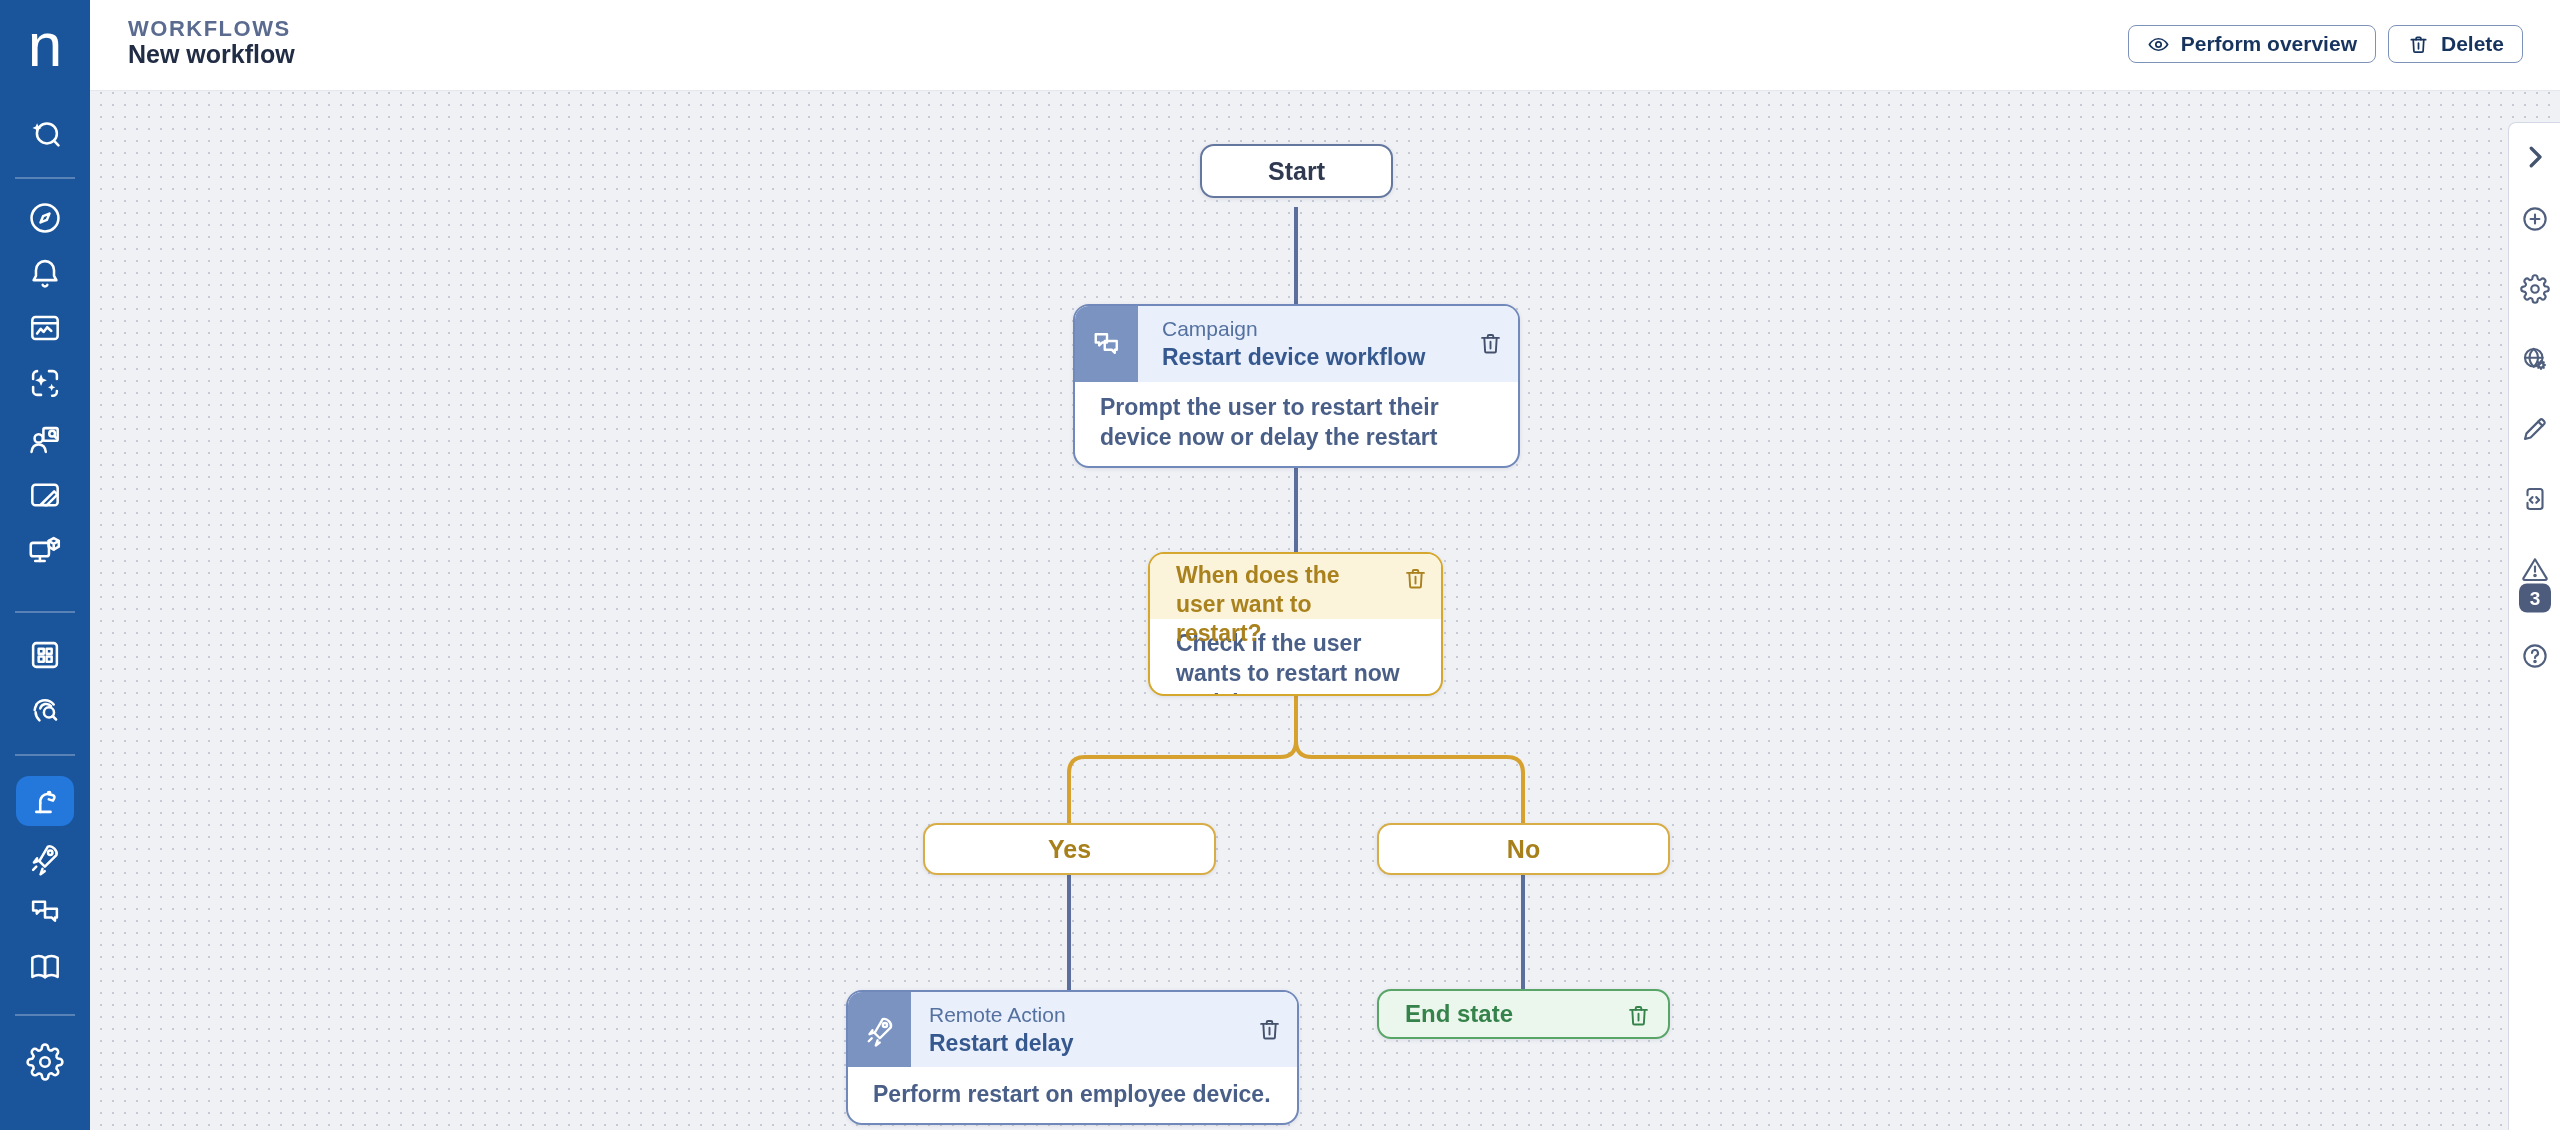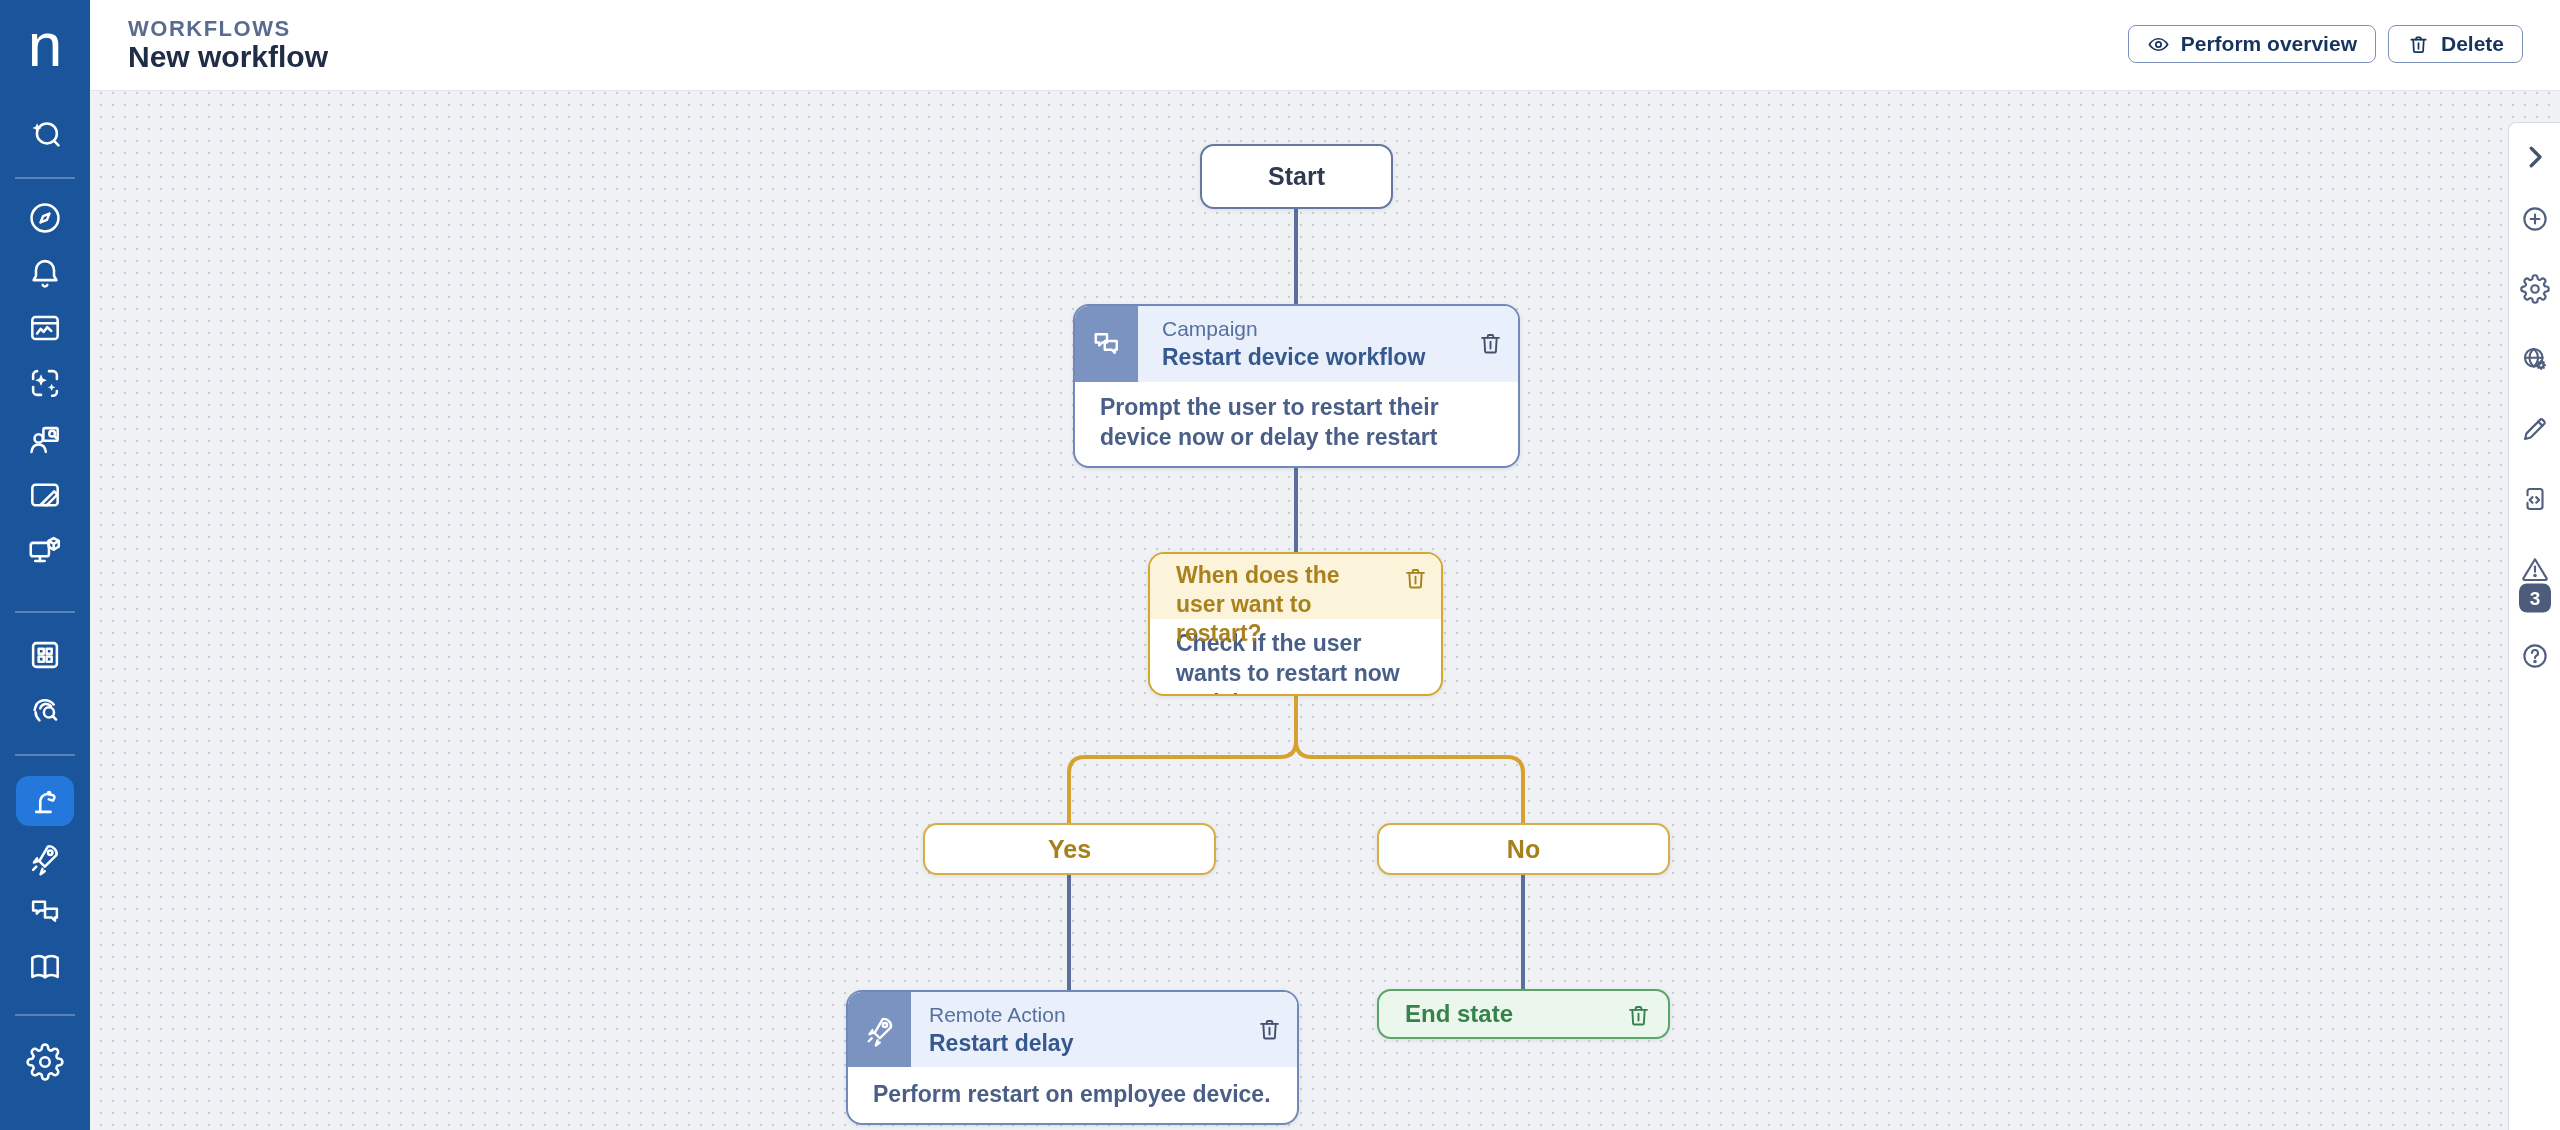--- a/index.html
+++ b/index.html
@@ -11,21 +11,21 @@
   .logo{position:absolute;left:0;top:0;width:90px;height:90px;display:flex;align-items:center;justify-content:center;
         color:#fff;font-size:62px;font-weight:500;line-height:1;cursor:pointer;}
   .snav{position:absolute;left:0;width:90px;display:flex;align-items:center;justify-content:center;color:#fff;}
   .snav svg{width:38px;height:38px;stroke:#fff;fill:none;stroke-width:1.6;stroke-linecap:round;stroke-linejoin:round;}
   .sdiv{position:absolute;left:15px;width:60px;height:2px;background:rgba(255,255,255,.28);}
   .sactive{position:absolute;left:16px;width:58px;height:50px;border-radius:13px;background:#2478dc;}
 
   
   .header{position:absolute;left:90px;top:0;width:2470px;height:90px;background:#fff;border-bottom:1px solid #e4e7ee;z-index:25;}
   .crumb{position:absolute;left:38px;top:16px;font-size:22px;font-weight:bold;letter-spacing:1.5px;color:#5a6b8f;}
-  .ptitle{position:absolute;left:38px;top:40px;font-size:30px;font-weight:bold;color:#212c45;}
+  .ptitle{position:absolute;left:38px;top:40px;font-size:25px;font-weight:bold;color:#212c45;}
   .actions{position:absolute;right:37px;top:25px;display:flex;gap:12px;}
   .btn{display:flex;align-items:center;gap:11px;height:38px;padding:0 18px;border:1.5px solid #7d92ba;border-radius:8px;
        background:#fff;font-size:21px;font-weight:600;color:#17345f;cursor:pointer;}
   .btn svg{width:23px;height:23px;stroke:#17345f;fill:none;stroke-width:1.8;stroke-linecap:round;stroke-linejoin:round;}
 
   
   .canvas{position:absolute;left:90px;top:90px;width:2470px;height:1040px;background:#f0f1f5;
           background-image:radial-gradient(circle,#c6cad7 1.3px,transparent 1.5px);
           background-size:12px 12px;background-position:5px 9px;}
   .edges{position:absolute;left:0;top:0;width:2560px;height:1130px;pointer-events:none;z-index:5;}
@@ -228,21 +228,21 @@
 
   <svg class="edges" viewBox="0 0 2560 1130">
     <path d="M1296 207 V 306" stroke="#5c6f9c" stroke-width="4" fill="none"></path>
     <path d="M1296 466 V 554" stroke="#5c6f9c" stroke-width="4" fill="none"></path>
     <path d="M1296 694 V 741 Q1296 757 1280 757 H1085 Q1069 757 1069 773 V 825" stroke="#d6a12f" stroke-width="4" fill="none"></path>
     <path d="M1296 694 V 741 Q1296 757 1312 757 H1507 Q1523 757 1523 773 V 825" stroke="#d6a12f" stroke-width="4" fill="none"></path>
     <path d="M1069 873 V 992" stroke="#5c6f9c" stroke-width="4" fill="none"></path>
     <path d="M1523 873 V 991" stroke="#5c6f9c" stroke-width="4" fill="none"></path>
   </svg>
 
-  <div class="node pill start" style="left:1200px;top:144px;width:193px;height:65px;">
+  <div class="node pill start" style="left:1200px;top:144px;width:193px;height:54px;">
     <span>Start</span>
   </div>
 
   <div class="node tasknode" style="left:1073px;top:304px;width:447px;height:164px;">
     <div class="thead" style="height:76px;">
       <div class="iconbox">
         <svg viewBox="0 0 24 24">
             <path d="M4.5 5.5h7.5v5.5H8.8l-2 2v-2H4.5z"></path>
             <path d="M10.5 10h8v5.8h-1.3v2.1l-2.1-2.1h-4.6z"></path>
           </svg>

